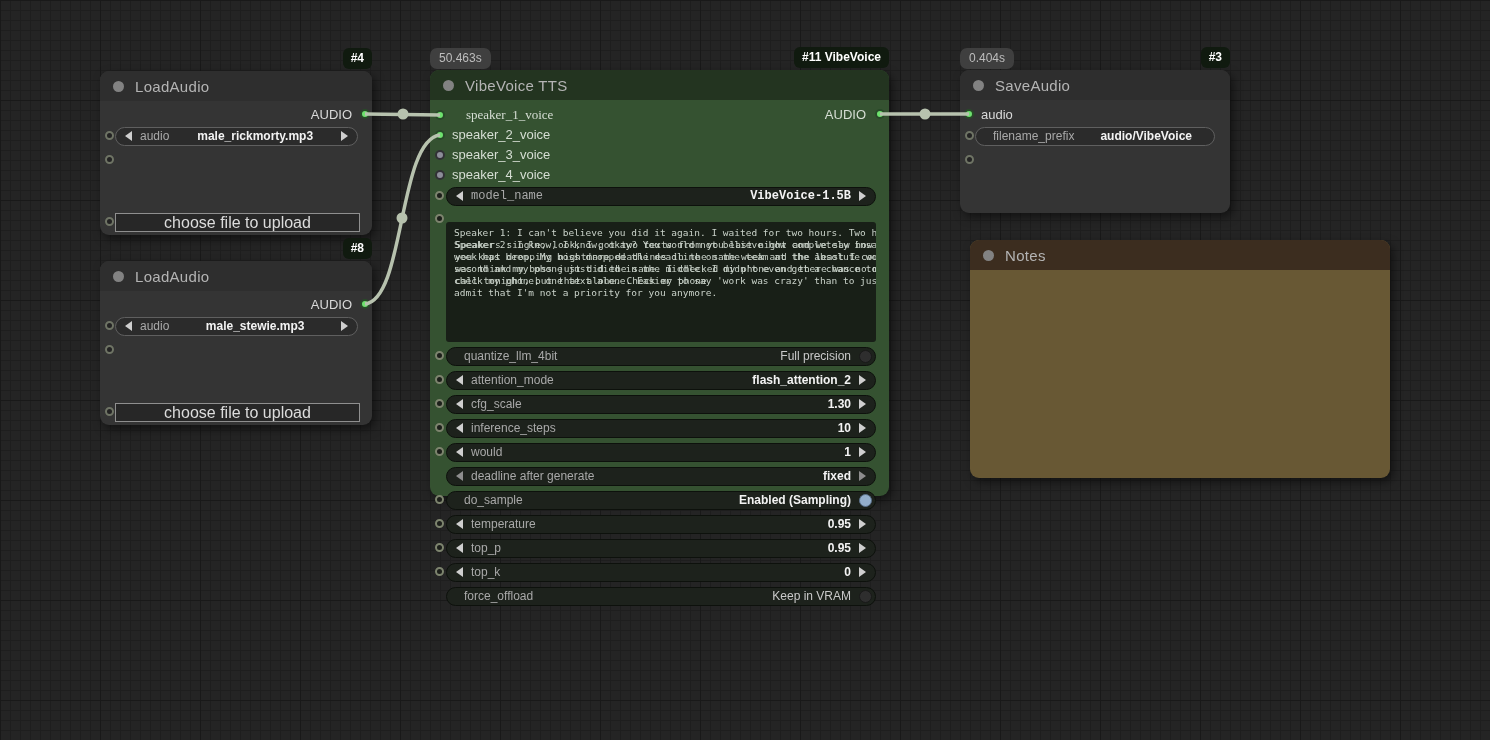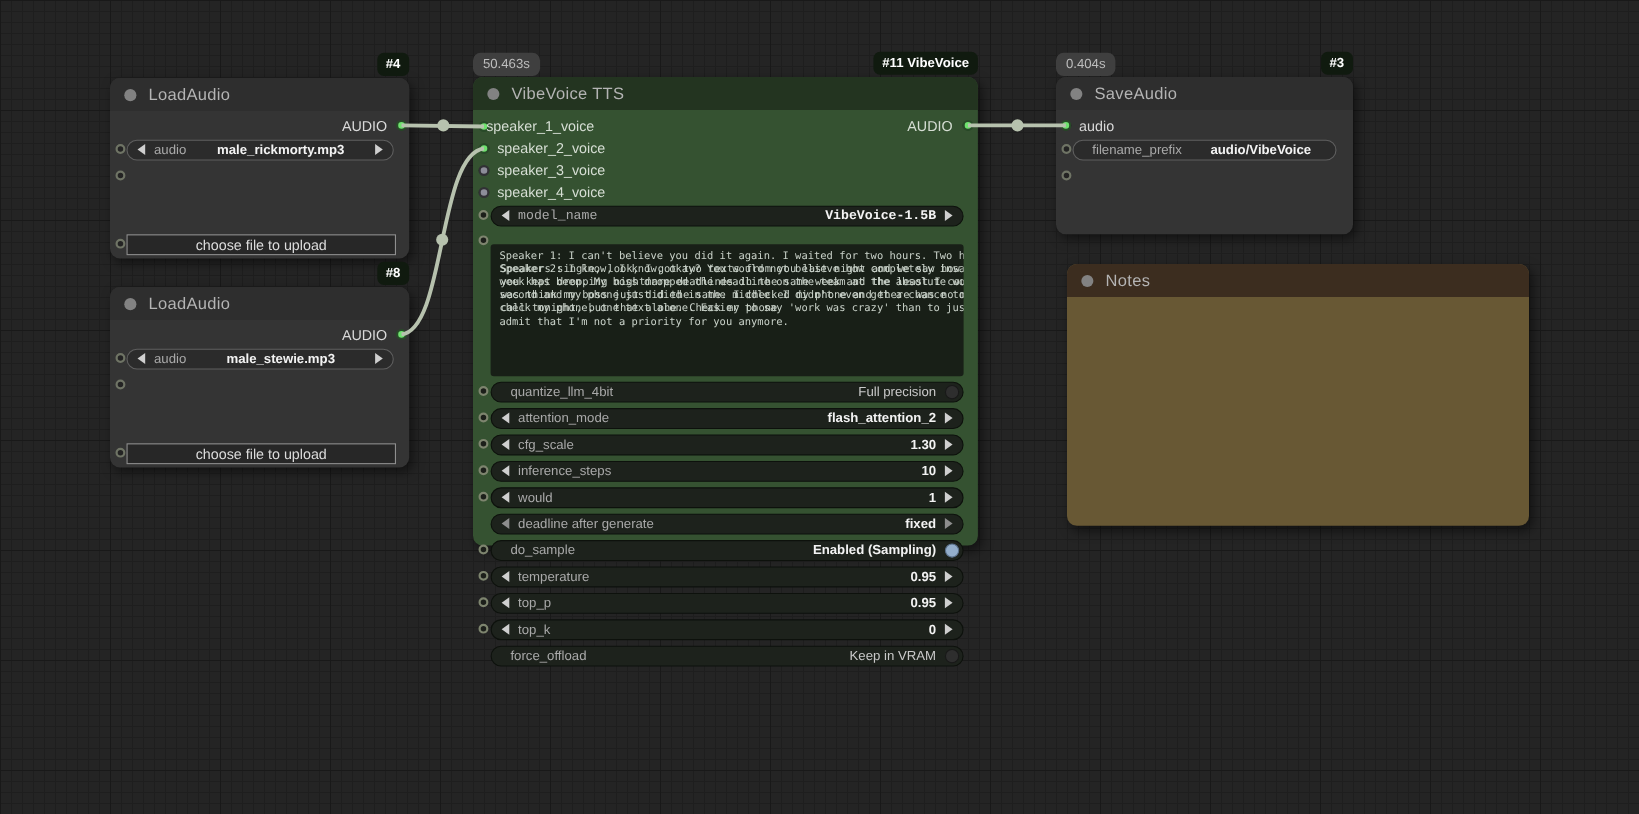--- a/index.html
+++ b/index.html
@@ -59,21 +59,21 @@
   .wlabel.noarr { margin-left:17px; }
   .wvalue { font-size:12px; color:#f3f3f3; font-weight:bold; margin-left:auto;
             margin-right:8px; white-space:nowrap; }
   .wvalue.dimv { font-weight:normal; color:#c9c9c9;text-align:right; }
   .wvalue.center { margin:0 auto; }
   .knob { width:13px; height:13px; border-radius:50%; margin-right:3px;
           background:#2e2e2e; border:1px solid #191919; flex:0 0 auto; }
   .knob.on { background:#93aecb; border-color:#5a708a; }
 
   .ubtn { position:absolute; height:19px; background:#272727; border:1px solid #8f8f8f;
-          color:#dcdcdc; font-size:13px; text-align:center; line-height:17px; }
+          color:#dcdcdc; font-size:16px; text-align:center; line-height:17px; }
 
   .script { position:absolute; left:16px; right:13px; top:152px; height:120px;
             background:#181f17; border-radius:3px; overflow:hidden; }
   .script pre { position:absolute; left:8px; top:5px; margin:0; white-space:pre;
                 font-family:"DejaVu Sans Mono", monospace;
                 font-size:9.5px; line-height:12px; color:#c9d2c9; }
   .script pre.layerb { left:9px; top:17px; }
 </style>
 </head>
 <body>
@@ -137,21 +137,21 @@
 
 <div class="node green" style="left:430px; top:70px; width:459px; height:426px;">
   <div class="badge-time">50.463s</div>
   <div class="badge-id">#11 VibeVoice</div>
   <div class="ntitle">
     <span class="tdot"></span>
     <span class="ttext">VibeVoice TTS</span>
   </div>
 
   <span class="iodot on" style="left:5px; top:40px;"></span>
-  <span class="iolabel" style="left:12px; top:37px;">speaker_1_voice</span>
+  <span class="iolabel" style="left:36px; top:37px;font-family:Liberation Serif, serif;">speaker_1_voice</span>
   <span class="iodot on" style="left:5px; top:60px;"></span>
   <span class="iolabel" style="left:22px; top:57px;">speaker_2_voice</span>
   <span class="iodot offp" style="left:5px; top:80px;"></span>
   <span class="iolabel" style="left:22px; top:77px;">speaker_3_voice</span>
   <span class="iodot offp" style="left:5px; top:100px;"></span>
   <span class="iolabel" style="left:22px; top:97px;">speaker_4_voice</span>
 
   <span class="iolabel" style="right:23px; top:37px;">AUDIO</span>
   <span class="iodot on" style="left:445px; top:39px;"></span>
 

